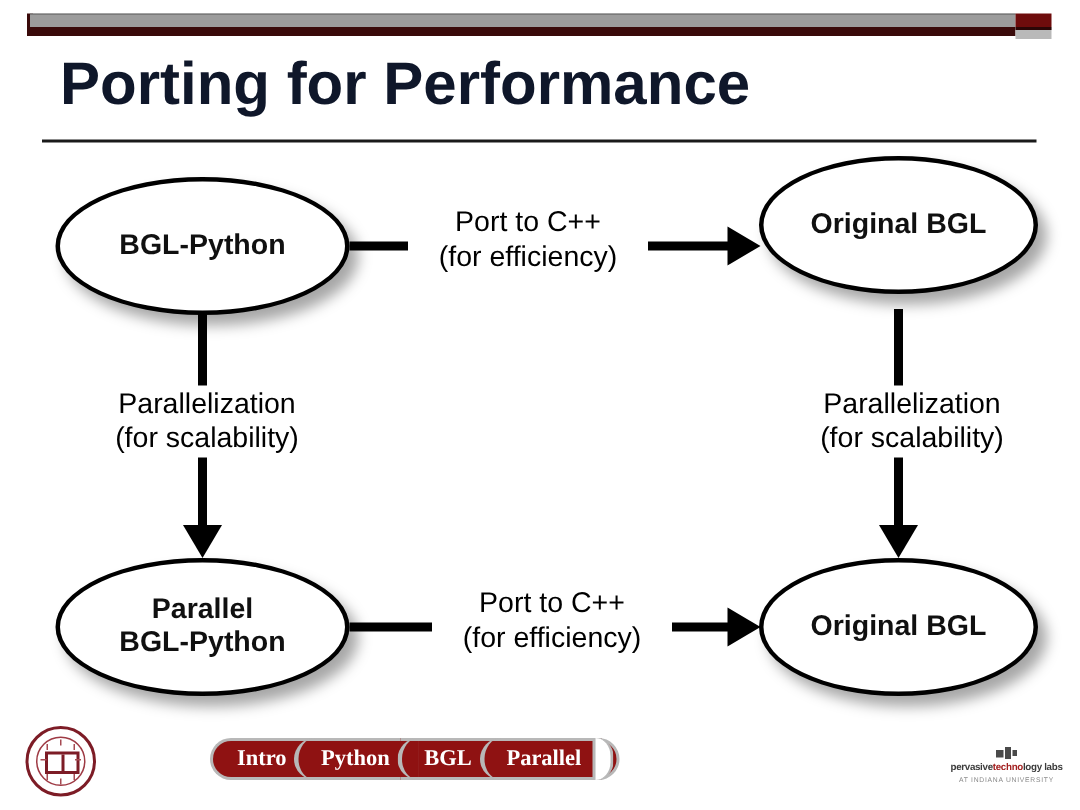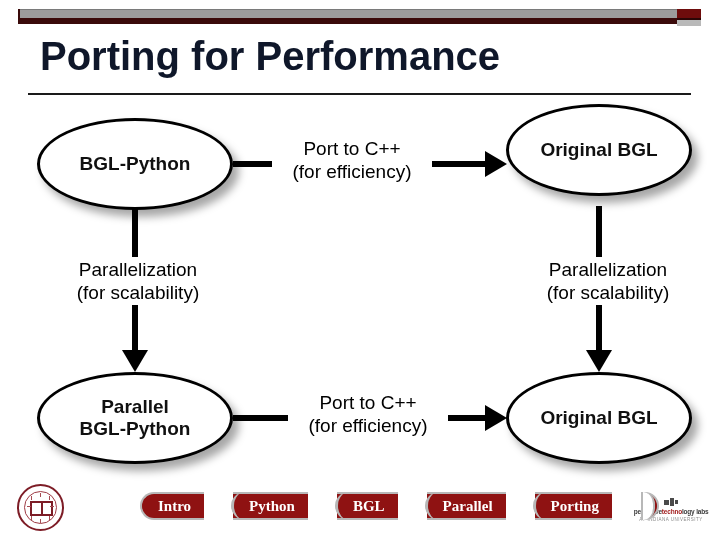--- a/index.html
+++ b/index.html
@@ -176,21 +176,20 @@
 
   
   .footer-nav {
     position: absolute;
     left: 140px;
     top: 492px;
     height: 28px;
     display: flex;
     align-items: stretch;
     z-index: 6;
-    gap: 35px;
   }
   .nav-tab {
     position: relative;
     background: #8f1212;
     color: #ffffff;
     font-family: "Liberation Serif", serif;
     font-size: 15px;
     font-weight: bold;
     display: flex;
     align-items: center;
@@ -378,21 +377,20 @@
   <div class="node node-parallel-bgl">Original BGL</div>
 </div>
 
 <div class="page-number">25</div>
 
 <div class="footer-nav">
   <div class="nav-tab">Intro</div>
   <div class="nav-tab">Python</div>
   <div class="nav-tab">BGL</div>
   <div class="nav-tab">Parallel</div>
-  <div class="nav-tab">Porting</div>
   <div class="nav-endcap"></div>
 </div>
 
 <div class="iu-seal">
   <div class="ring-inner"></div>
   <div class="book"></div>
   <div class="tick" style="left:21px; top:7px;"></div>
   <div class="tick" style="left:21px; top:33px;"></div>
   <div class="tick" style="left:8px;  top:20px; width:4px; height:1px;"></div>
   <div class="tick" style="left:31px; top:20px; width:4px; height:1px;"></div>

